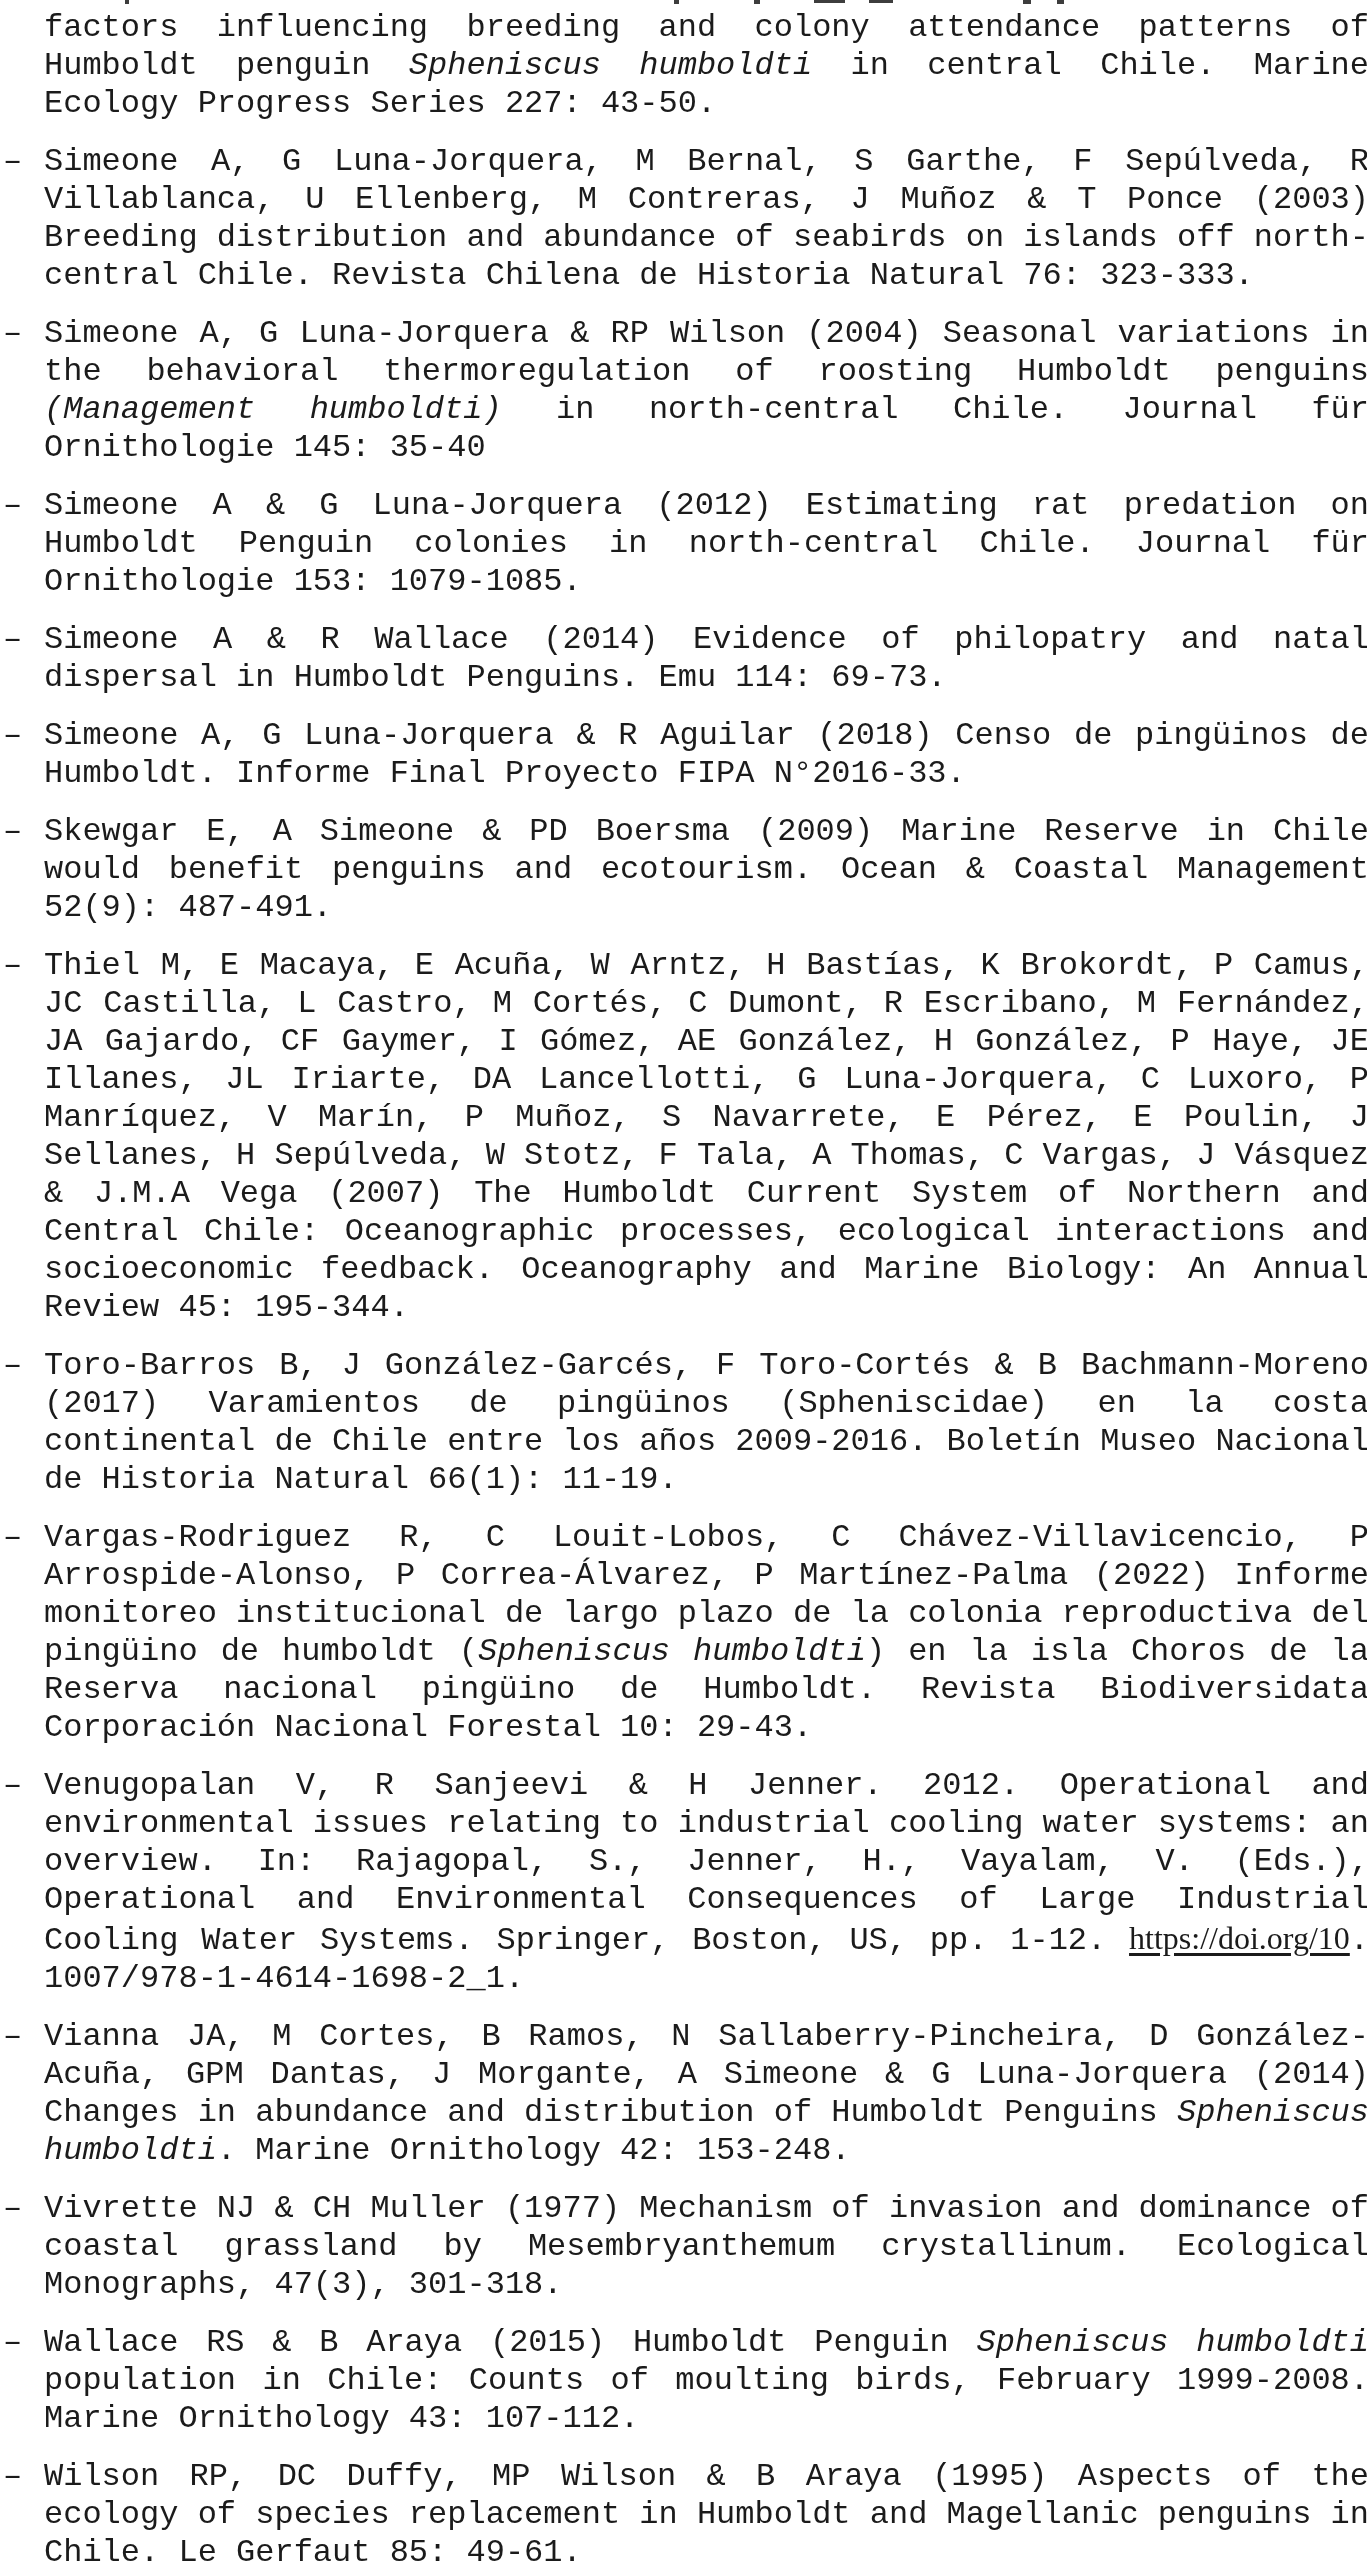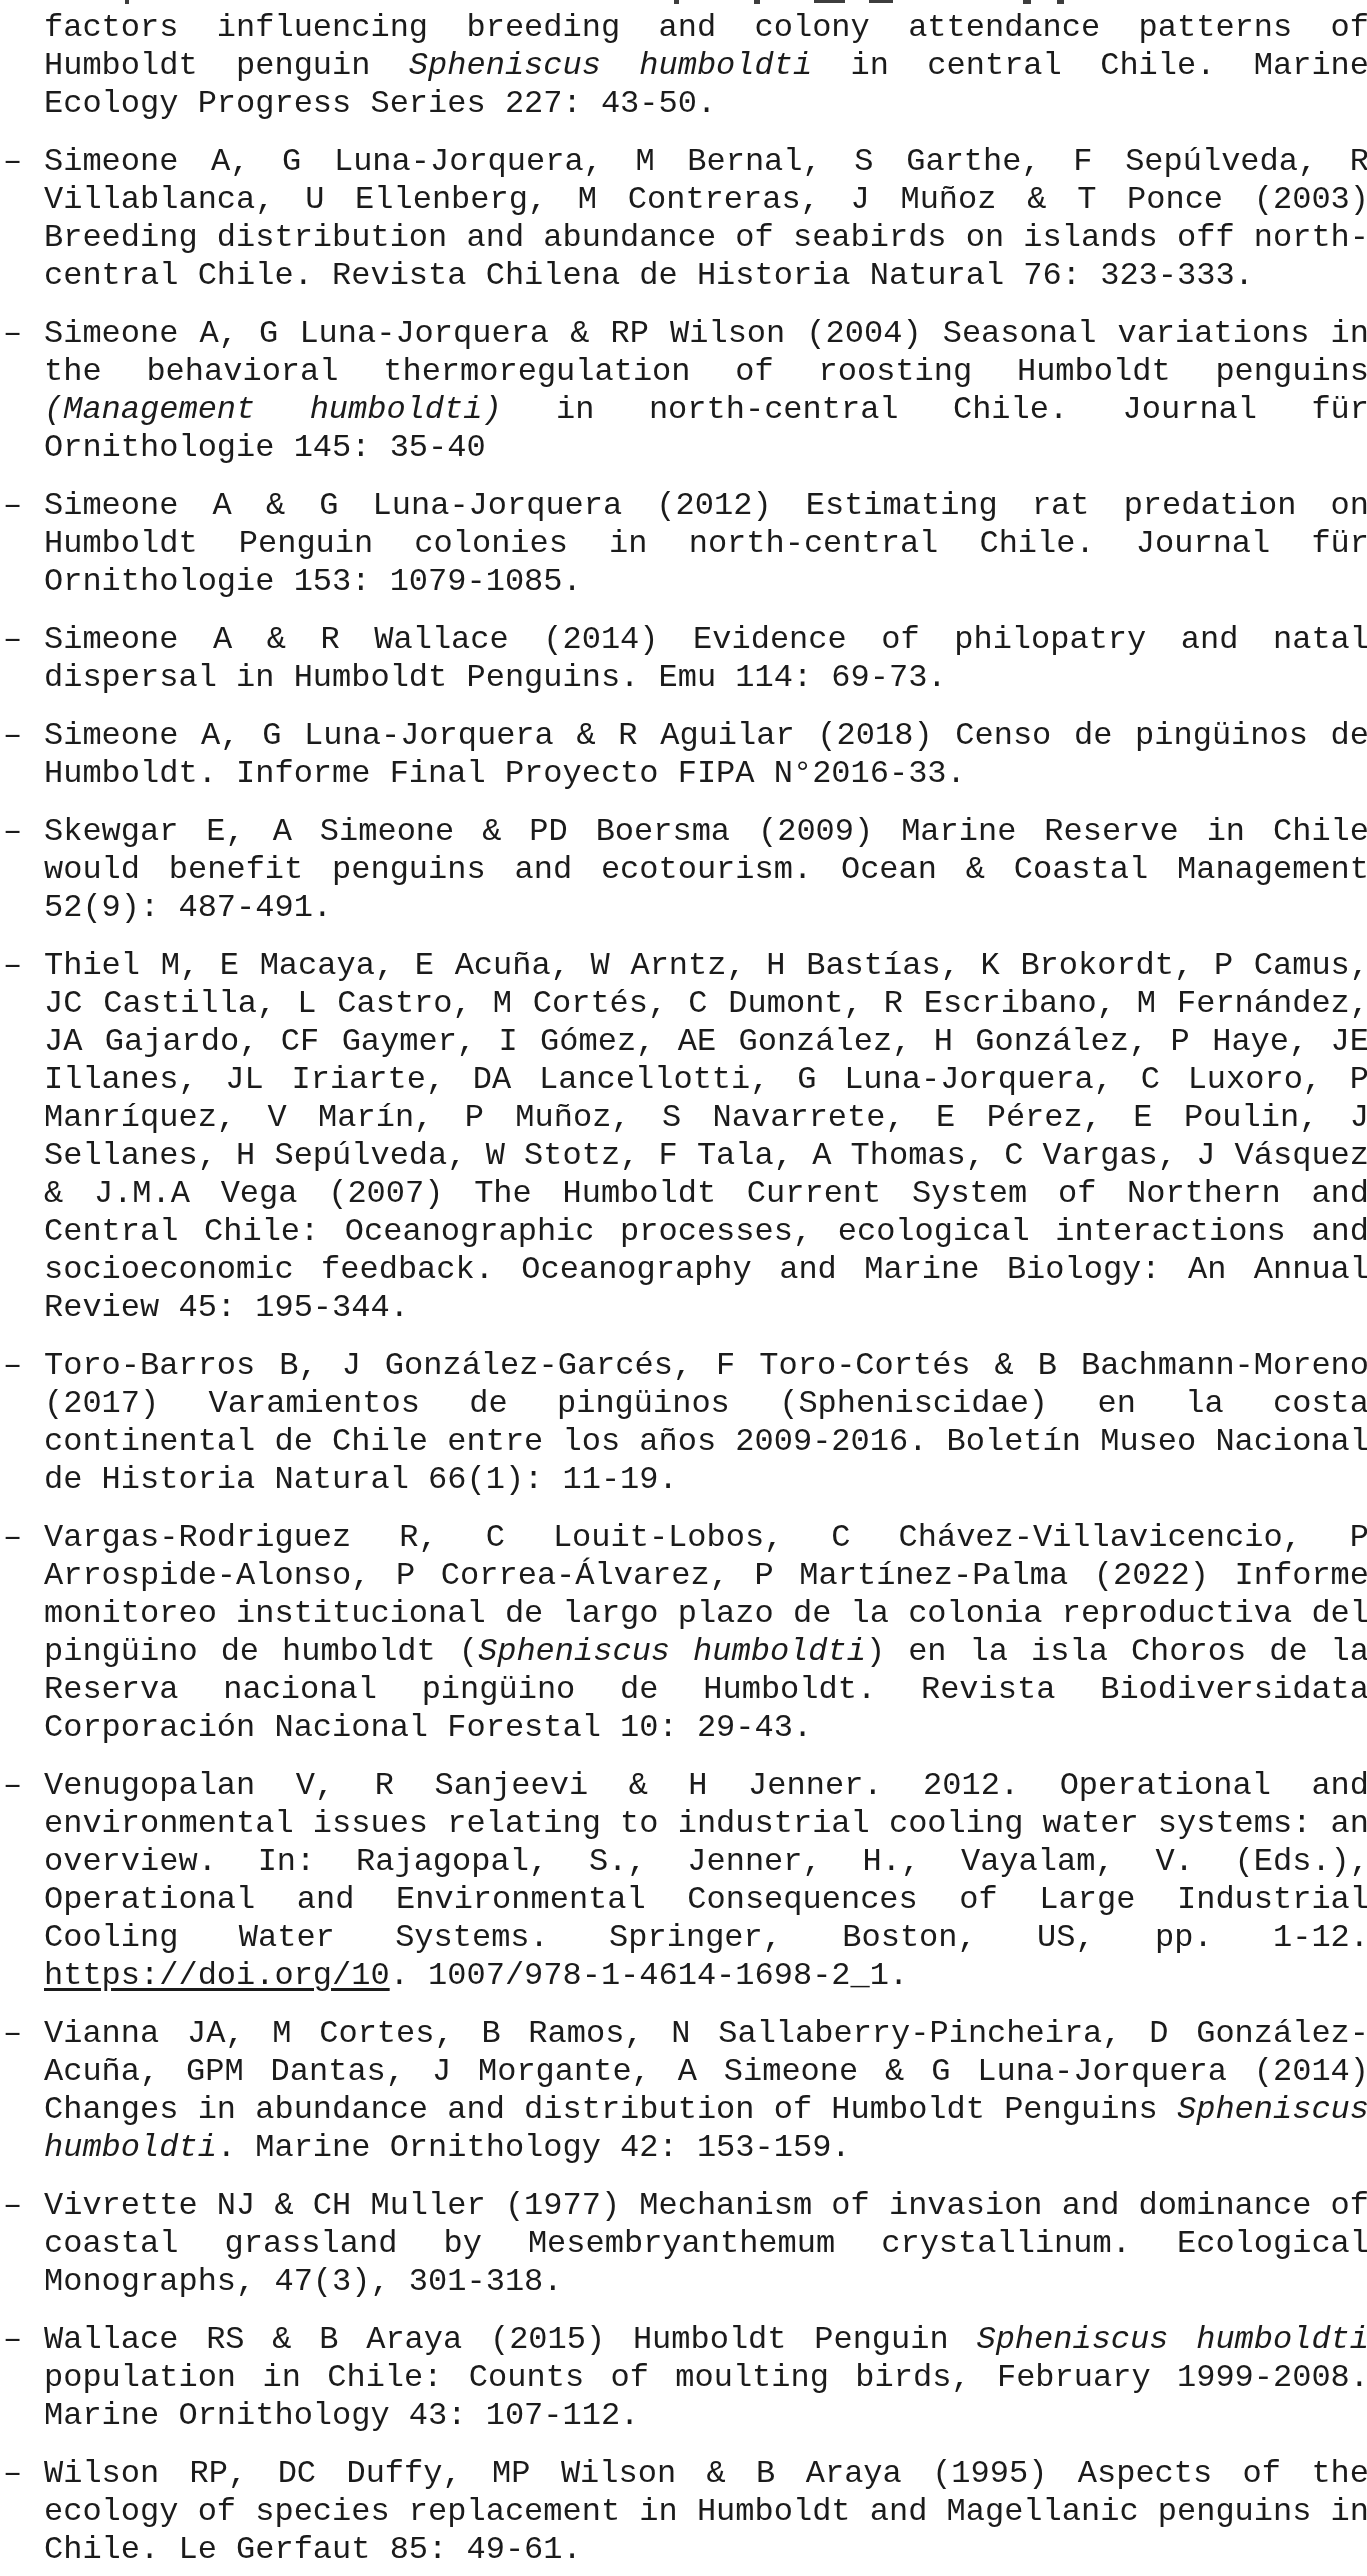--- a/index.html
+++ b/index.html
@@ -55,20 +55,21 @@
     width: 38px;
     text-align: left;
   }
   .it {
     font-style: italic;
   }
   .link {
     text-decoration: underline;
     text-underline-offset: 3.6px;
     color: inherit;
+    font-family: Liberation Serif, serif;
   }
 </style>
 </head>
 <body>
 
 <div class="page">
 
   <div class="cut-remnant">
     <div style="left:125px; width:3.6px;"></div>
     <div style="left:674px; width:4.6px;"></div>
@@ -84,20 +85,20 @@
       <div class="ref"><span class="bullet">–</span><span>Simeone A, G Luna-Jorquera, M Bernal, S Garthe, F Sepúlveda, R Villablanca, U Ellenberg, M Contreras, J Muñoz &amp; T Ponce (2003) Breeding distribution and abundance of seabirds on islands off north-central Chile. Revista Chilena de Historia Natural 76: 323-333.</span></div>
       <div class="ref"><span class="bullet">–</span><span>Simeone A, G Luna-Jorquera &amp; RP Wilson (2004) Seasonal variations in the behavioral thermoregulation of roosting Humboldt penguins </span><span class="it">(Management humboldti)</span><span> in north-central Chile. Journal für Ornithologie 145: 35-40</span></div>
       <div class="ref"><span class="bullet">–</span><span>Simeone A &amp; G Luna-Jorquera (2012) Estimating rat predation on Humboldt Penguin colonies in north-central Chile. Journal für Ornithologie 153: 1079-1085.</span></div>
       <div class="ref"><span class="bullet">–</span><span>Simeone A &amp; R Wallace (2014) Evidence of philopatry and natal dispersal in Humboldt Penguins. Emu 114: 69-73.</span></div>
       <div class="ref"><span class="bullet">–</span><span>Simeone A, G Luna-Jorquera &amp; R Aguilar (2018) Censo de pingüinos de Humboldt. Informe Final Proyecto FIPA N°2016-33.</span></div>
       <div class="ref"><span class="bullet">–</span><span>Skewgar E, A Simeone &amp; PD Boersma (2009) Marine Reserve in Chile would benefit penguins and ecotourism. Ocean &amp; Coastal Management 52(9): 487-491.</span></div>
       <div class="ref"><span class="bullet">–</span><span>Thiel M, E Macaya, E Acuña, W Arntz, H Bastías, K Brokordt, P Camus, JC Castilla, L Castro, M Cortés, C Dumont, R Escribano, M Fernández, JA Gajardo, CF Gaymer, I Gómez, AE González, H González, P Haye, JE Illanes, JL Iriarte, DA Lancellotti, G Luna-Jorquera, C Luxoro, P Manríquez, V Marín, P Muñoz, S Navarrete, E Pérez, E Poulin, J Sellanes, H Sepúlveda, W Stotz, F Tala, A Thomas, C Vargas, J Vásquez &amp; J.M.A Vega (2007) The Humboldt Current System of Northern and Central Chile: Oceanographic processes, ecological interactions and socioeconomic feedback. Oceanography and Marine Biology: An Annual Review 45: 195-344.</span></div>
       <div class="ref"><span class="bullet">–</span><span>Toro-Barros B, J González-Garcés, F Toro-Cortés &amp; B Bachmann-Moreno (2017) Varamientos de pingüinos (Spheniscidae) en la costa continental de Chile entre los años 2009-2016. Boletín Museo Nacional de Historia Natural 66(1): 11-19.</span></div>
       <div class="ref"><span class="bullet">–</span><span>Vargas-Rodriguez R, C Louit-Lobos, C Chávez-Villavicencio, P Arrospide-Alonso, P Correa-Álvarez, P Martínez-Palma (2022) Informe monitoreo institucional de largo plazo de la colonia reproductiva del pingüino de humboldt (</span><span class="it">Spheniscus humboldti</span><span>) en la isla Choros de la Reserva nacional pingüino de Humboldt. Revista Biodiversidata Corporación Nacional Forestal 10: 29-43.</span></div>
       <div class="ref"><span class="bullet">–</span><span>Venugopalan V, R Sanjeevi &amp; H Jenner. 2012. Operational and environmental issues relating to industrial cooling water systems: an overview. In: Rajagopal, S., Jenner, H., Vayalam, V. (Eds.), Operational and Environmental Consequences of Large Industrial Cooling Water Systems. Springer, Boston, US, pp. 1-12. </span><span class="link">https://doi.org/10</span><span>. 1007/978-1-4614-1698-2_1.</span></div>
-      <div class="ref"><span class="bullet">–</span><span>Vianna JA, M Cortes, B Ramos, N Sallaberry-Pincheira, D González-Acuña, GPM Dantas, J Morgante, A Simeone &amp; G Luna-Jorquera (2014) Changes in abundance and distribution of Humboldt Penguins </span><span class="it">Spheniscus humboldti</span><span>. Marine Ornithology 42: 153-159.</span></div>
+      <div class="ref"><span class="bullet">–</span><span>Vianna JA, M Cortes, B Ramos, N Sallaberry-Pincheira, D González-Acuña, GPM Dantas, J Morgante, A Simeone &amp; G Luna-Jorquera (2014) Changes in abundance and distribution of Humboldt Penguins </span><span class="it">Spheniscus humboldti</span><span>. Marine Ornithology 42: 153-248.</span></div>
       <div class="ref"><span class="bullet">–</span><span>Vivrette NJ &amp; CH Muller (1977) Mechanism of invasion and dominance of coastal grassland by Mesembryanthemum crystallinum. Ecological Monographs, 47(3), 301-318.</span></div>
       <div class="ref"><span class="bullet">–</span><span>Wallace RS &amp; B Araya (2015) Humboldt Penguin </span><span class="it">Spheniscus humboldti</span><span> population in Chile: Counts of moulting birds, February 1999-2008. Marine Ornithology 43: 107-112.</span></div>
       <div class="ref"><span class="bullet">–</span><span>Wilson RP, DC Duffy, MP Wilson &amp; B Araya (1995) Aspects of the ecology of species replacement in Humboldt and Magellanic penguins in Chile. Le Gerfaut 85: 49-61.</span></div>
     </div>
 
 </div>
 
 
 </body></html>

